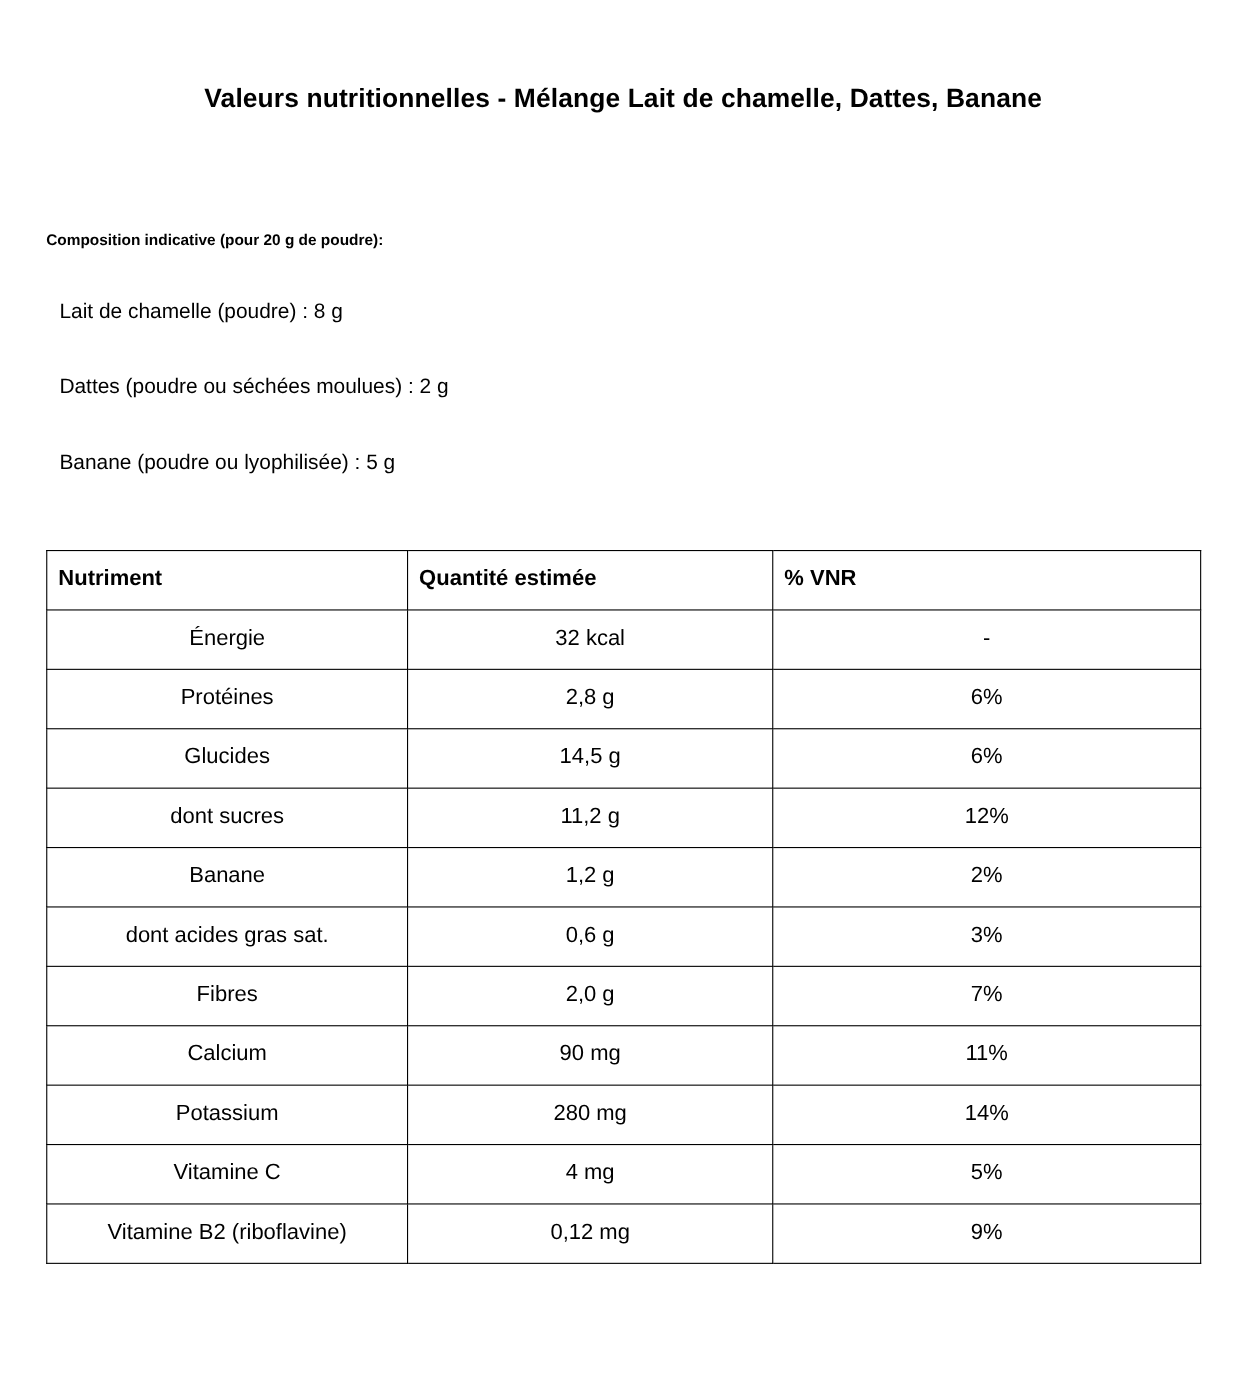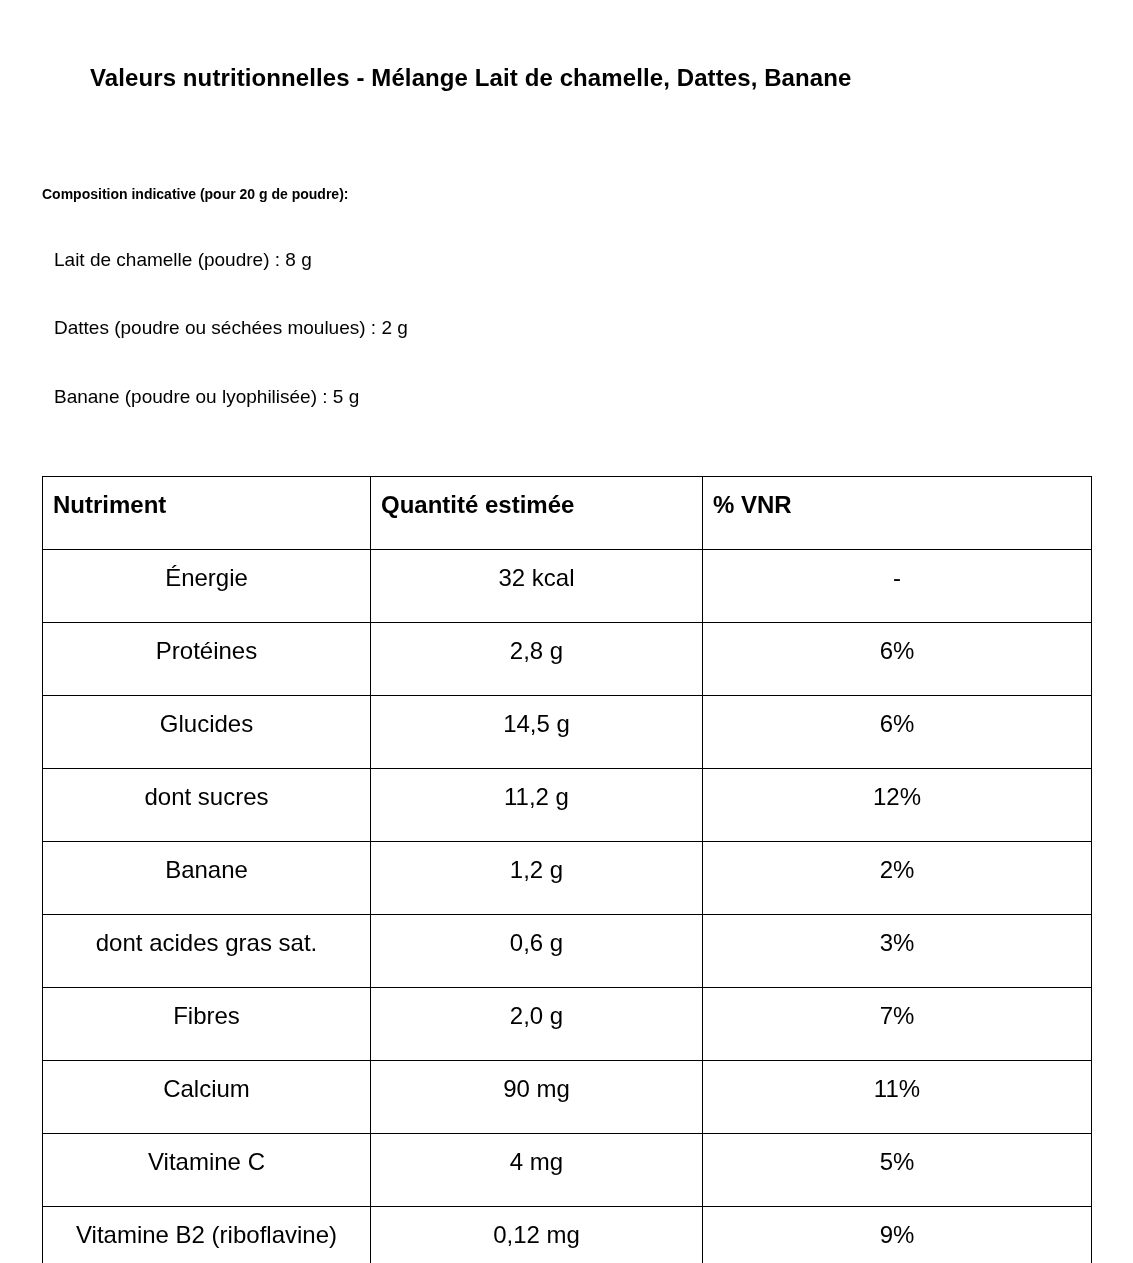--- a/index.html
+++ b/index.html
@@ -15,23 +15,24 @@
     -webkit-font-smoothing: antialiased;
   }
   .page {
     width: 1133px;
     min-height: 1263px;
     box-sizing: border-box;
     padding: 0;
     position: relative;
   }
   .doc-title {
+    text-align: center;
     font-size: 24px;
     font-weight: bold;
-    margin: 0;
+    margin: 12px;
     padding: 62px 90px 0 90px;
     line-height: 1.3;
     letter-spacing: 0.1px;
   }
   .content {
     padding: 0 42px 0 42px;
   }
   .section-heading {
     font-size: 14px;
     font-weight: bold;
@@ -49,22 +50,22 @@
   table.nutrition {
     border-collapse: collapse;
     width: 1049px;
     margin-top: 66px;
     table-layout: fixed;
   }
   table.nutrition td, table.nutrition th {
     border: 1px solid #000000;
     text-align: left;
     vertical-align: middle;
-    font-size: 24px;
-    padding: 14px 10px 30px 10px;
+    font-size: 20px;
+    padding: 14px 10px 16px 10px;
     height: 26px;
     box-sizing: border-box;
   }
   table.nutrition th {
     font-weight: bold;
   }
   table.nutrition td {
     font-weight: normal;
     text-align: center;
   }
@@ -135,20 +136,25 @@
           <td>Fibres</td>
           <td>2,0 g</td>
           <td>7%</td>
         </tr>
         <tr>
           <td>Calcium</td>
           <td>90 mg</td>
           <td>11%</td>
         </tr>
         <tr>
+          <td>Potassium</td>
+          <td>280 mg</td>
+          <td>14%</td>
+        </tr>
+        <tr>
           <td>Vitamine C</td>
           <td>4 mg</td>
           <td>5%</td>
         </tr>
         <tr>
           <td>Vitamine B2 (riboflavine)</td>
           <td>0,12 mg</td>
           <td>9%</td>
         </tr>
       </tbody>

